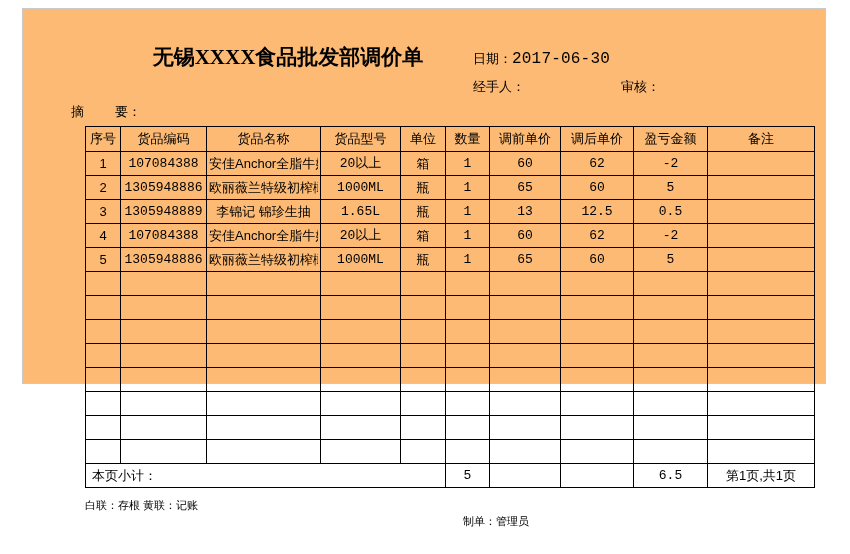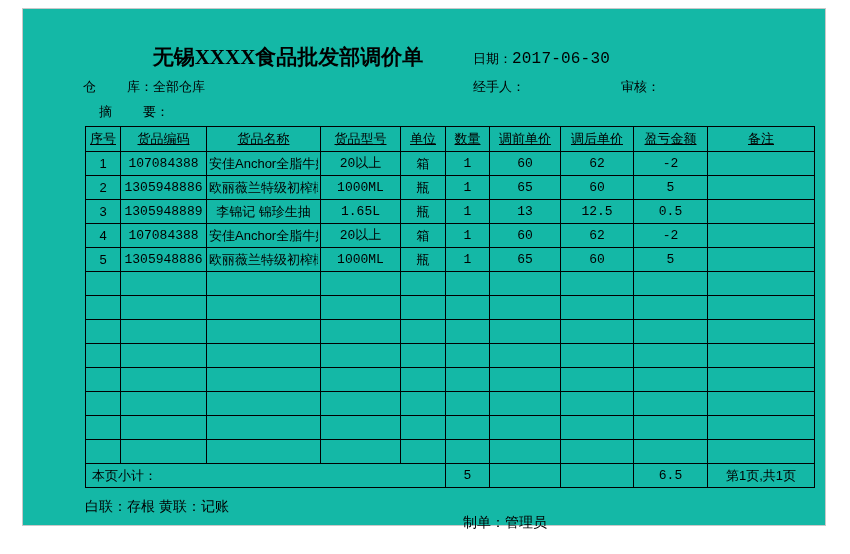--- a/index.html
+++ b/index.html
@@ -13,23 +13,23 @@
     font-family: "Liberation Sans", "DejaVu Sans", sans-serif;
     color: #000000;
     overflow: hidden;
   }
 
   #page {
     position: absolute;
     left: 22px;
     top: 8px;
     width: 804px;
-    height: 518px;
+    height: 376px;
     border: 1px solid #c9c9c9;
-    background: #14b8a6;
+    background: #fdba74;
     box-sizing: border-box;
   }
 
   
   .doc-title {
     position: absolute;
     left: 100px;
     top: 34px;
     width: 330px;
     text-align: center;
@@ -51,21 +51,21 @@
     font-family: "Liberation Mono", "DejaVu Sans Mono", monospace;
     font-size: 16px;
     letter-spacing: 0.2px;
   }
 
   #f-date   { left: 450px; top: 42px; }
   #f-billno { left: 598px; top: 42px; }
   #f-ware   { left: 60px;  top: 70px; }
   #f-agent  { left: 450px; top: 70px; }
   #f-audit  { left: 598px; top: 70px; text-align: center; }
-  #f-remark { left: 76px;  top: 95px; }
+  #f-remark { left: 48px;  top: 95px; }
 
   .spaced-label { display: inline-block; }
   .spaced-label .c1 { display: inline-block; width: 44px; }
 
   
   #grid {
     position: absolute;
     left: 62px;
     top: 117px;
     width: 729px;
@@ -82,21 +82,20 @@
     overflow: hidden;
     white-space: nowrap;
     font-weight: normal;
     font-size: 13px;
     box-sizing: border-box;
   }
   #grid thead th {
     height: 24px;
     line-height: 24px;
     font-family: "Liberation Sans", "DejaVu Sans", sans-serif;
-    text-decoration: underline;
   }
   .num-cell {
     font-family: "Liberation Mono", "DejaVu Sans Mono", monospace;
     font-size: 12px;
   }
   .name-cell {
     font-family: "Liberation Sans", "DejaVu Sans", sans-serif;
     font-size: 13px;
     overflow: hidden;
     text-overflow: clip;
@@ -121,21 +120,21 @@
     padding-left: 6px !important;
     font-size: 13px;
   }
   .pageinfo {
     font-size: 13px;
   }
 
   
   .footer-text {
     position: absolute;
-    font-size: 14px;
+    font-size: 11px;
     white-space: nowrap;
   }
   #foot-left  { left: 62px;  top: 489px; }
   #foot-right { left: 440px; top: 489px; margin-top: 16px; }
 
   
   col.c-seq   { width: 35px; }
   col.c-code  { width: 86px; }
   col.c-name  { width: 114px; }
   col.c-model { width: 80px; }
@@ -151,23 +150,20 @@
 
 <div id="page">
 
   <div class="doc-title">无锡XXXX食品批发部调价单</div>
 
   <div class="hdr-field" id="f-date">
     <span class="hdr-label">日期：</span><span class="hdr-value">2017-06-30</span>
   </div>
 
 
-  <div class="hdr-field" id="f-ware">
-    <span class="spaced-label"><span class="c1">仓</span><span>库：</span></span><span class="hdr-label">全部仓库</span>
-  </div>
 
   <div class="hdr-field" id="f-agent">
     <span class="hdr-label">经手人：</span><span class="hdr-label"></span>
   </div>
 
   <div class="hdr-field" id="f-audit">
     <span class="hdr-label">审核：</span><span class="hdr-label"></span>
   </div>
 
   <div class="hdr-field" id="f-remark">

